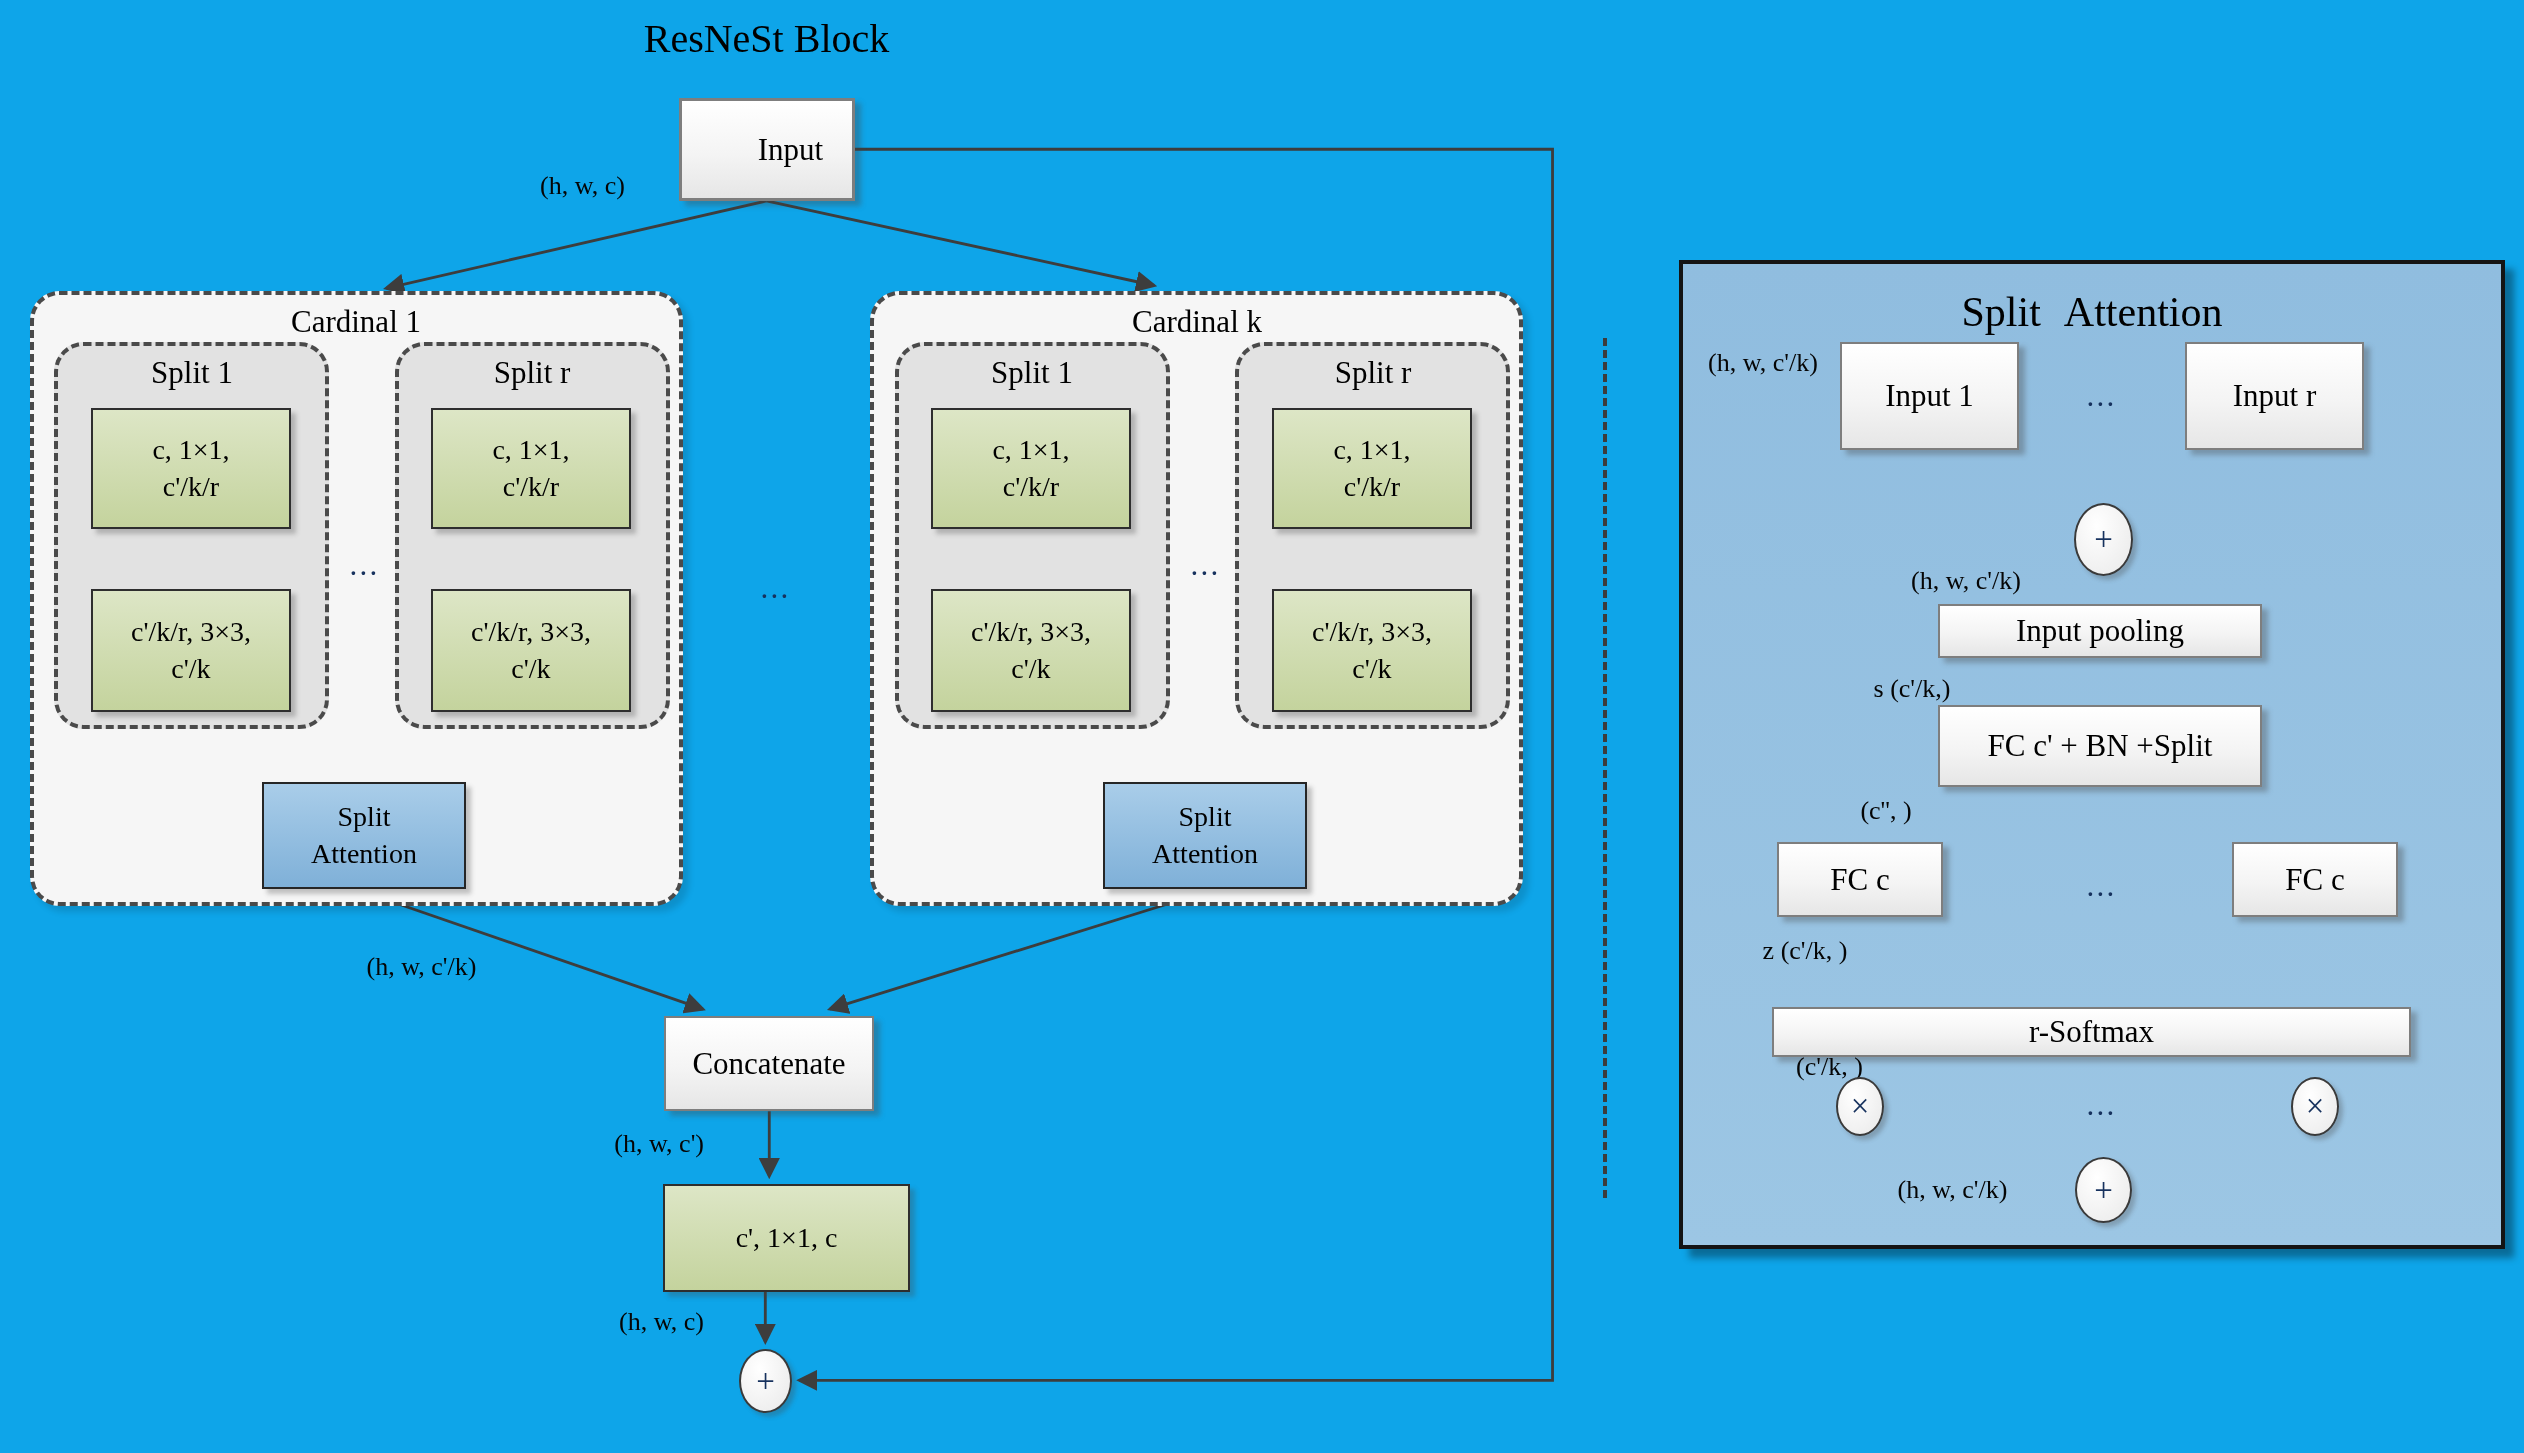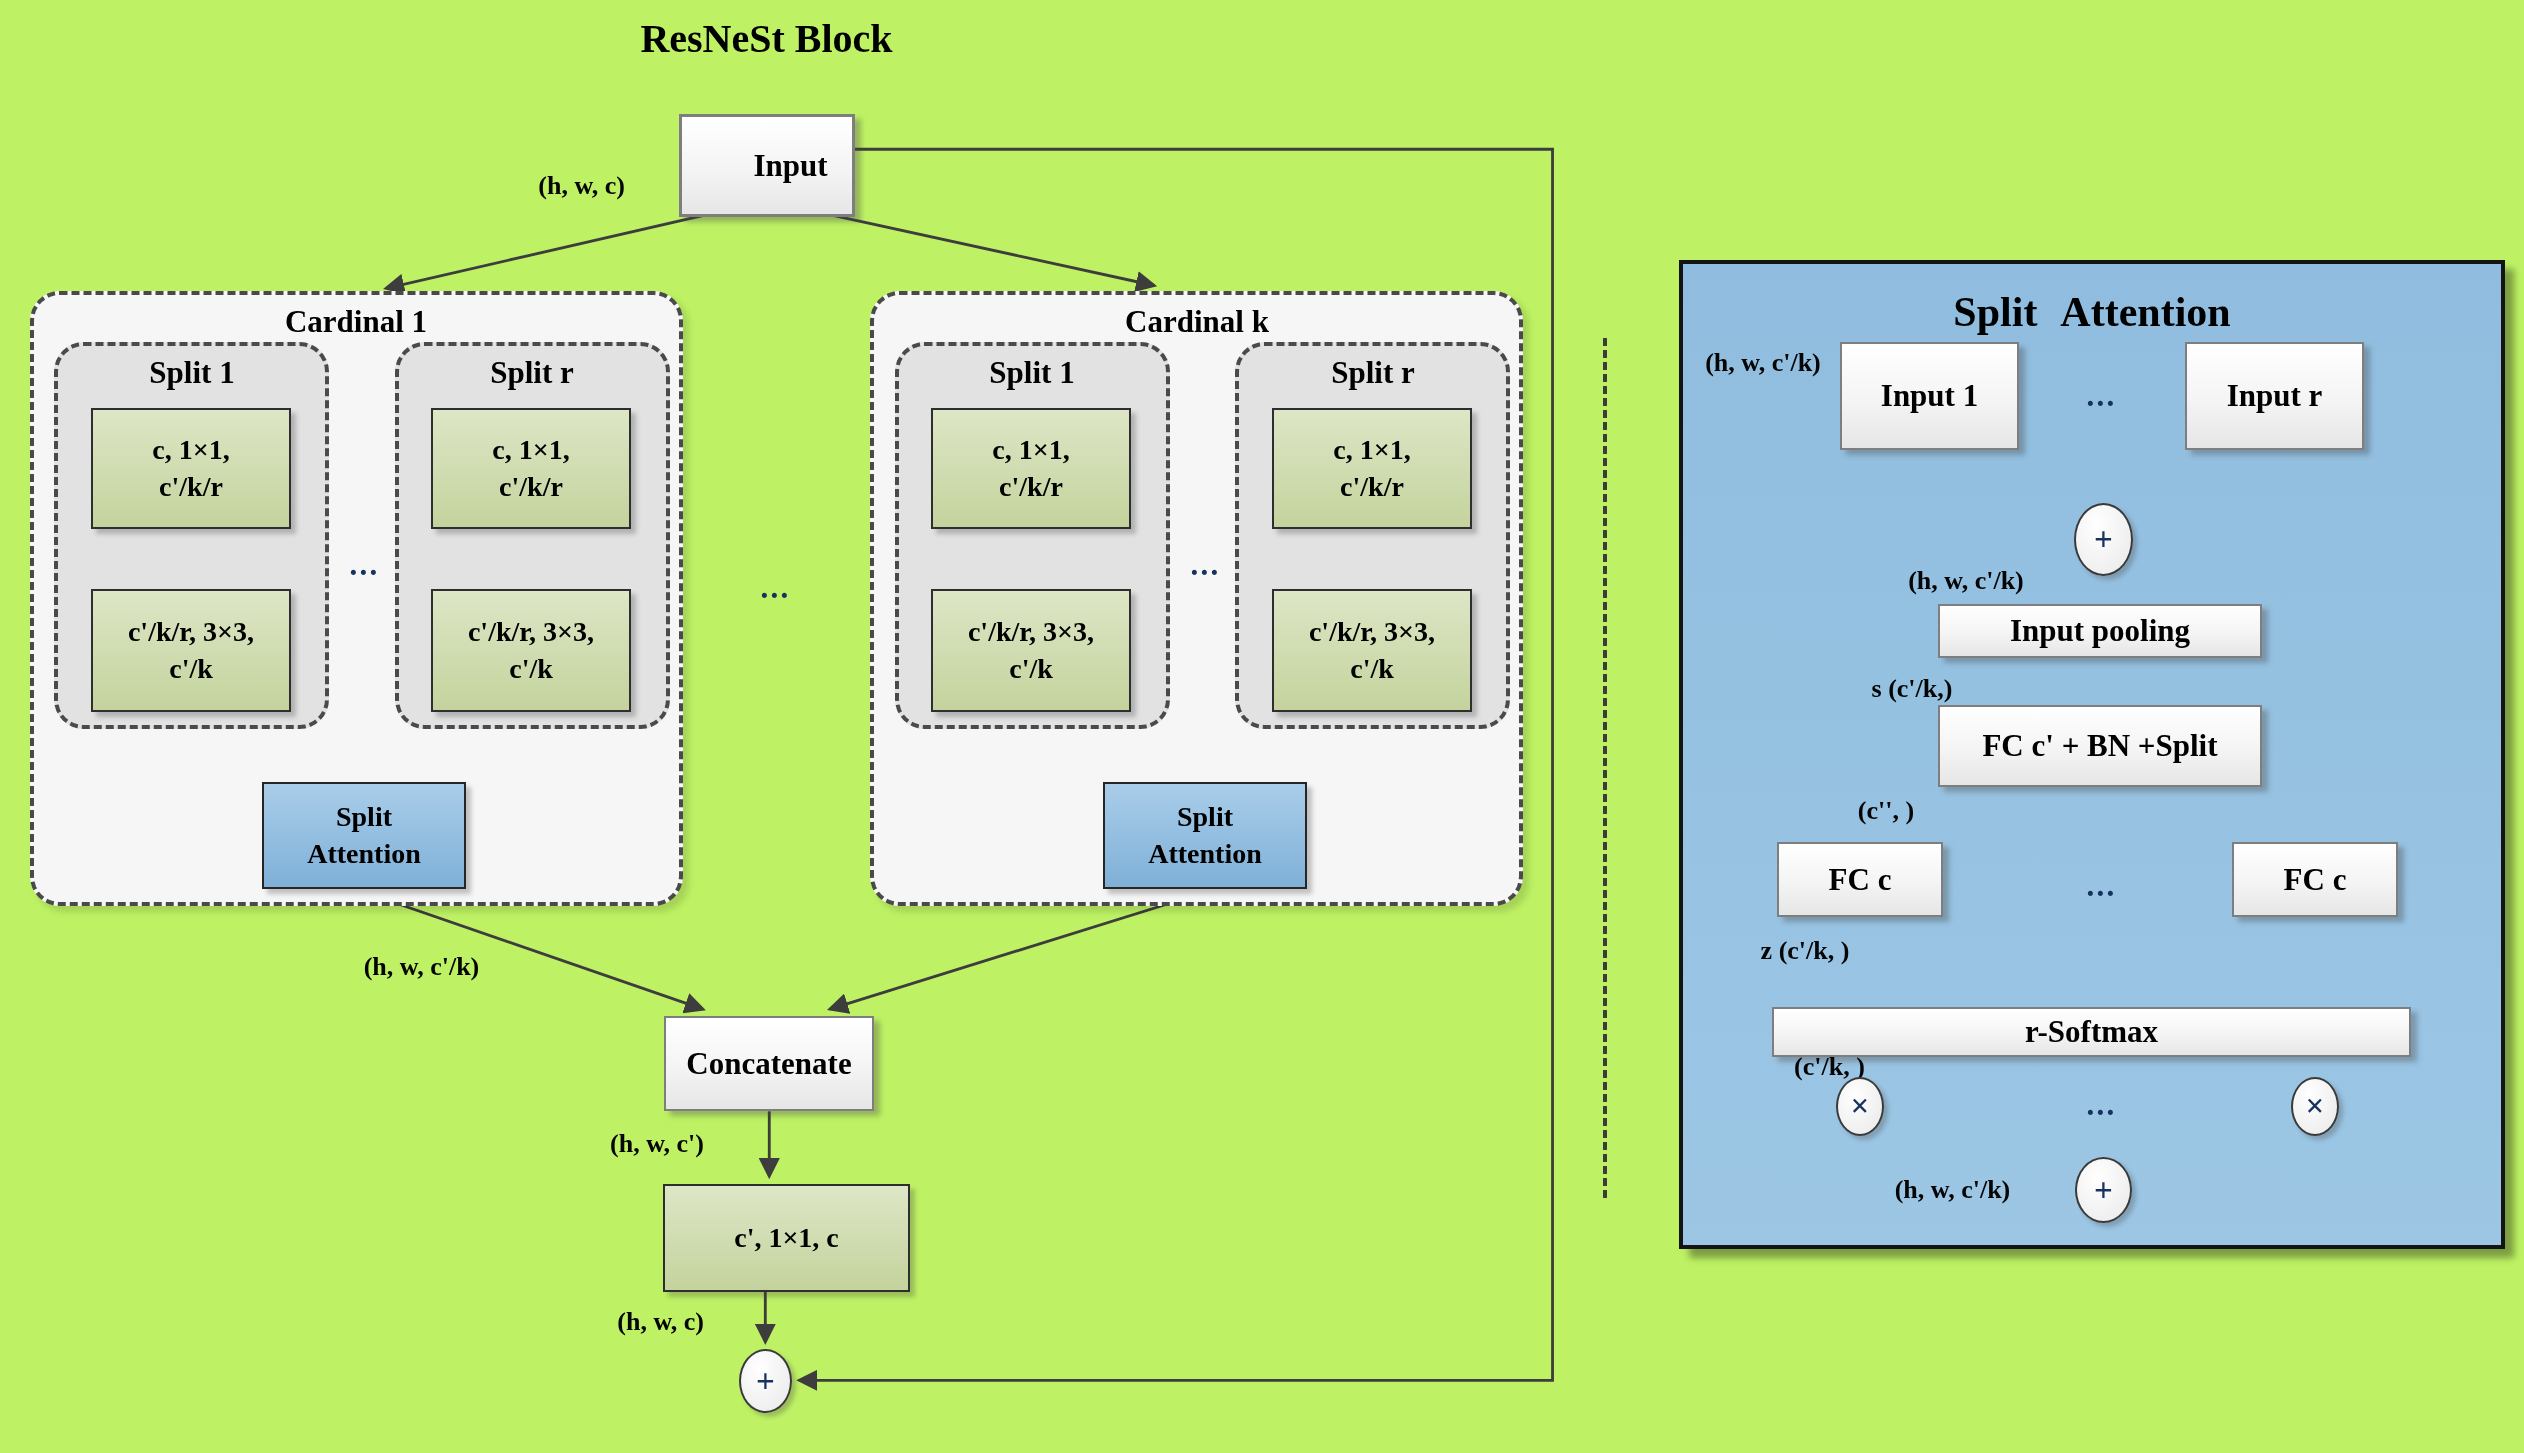--- a/index.html
+++ b/index.html
@@ -1,17 +1,17 @@
 <!DOCTYPE html>
 <html style="font-size:9px"><head>
 <meta charset="utf-8">
 <style>
   html,body{margin:0;padding:0;background:#ffffff;}
-  #stage{position:relative;width:2525px;height:1453px;background:#bef264;overflow:hidden;
-         font-family:"Liberation Serif","DejaVu Serif",serif;font-weight:bold;color:#000;}
+  #stage{position:relative;width:2525px;height:1453px;background:#0ea5e9;overflow:hidden;
+         font-family:"Liberation Serif","DejaVu Serif",serif;font-weight:normal;color:#000;}
   .abs{position:absolute;box-sizing:border-box;}
   .ctr{display:flex;align-items:center;justify-content:center;text-align:center;}
   .pre{white-space:pre-line;}
   .box-white{background:linear-gradient(180deg,#ffffff 0%,#f4f4f4 55%,#e6e6e6 100%);
              border:2.8px solid #7e7e7e;box-shadow:5.7px 5.1px 5.1px rgba(70,70,70,.35);}
   .box-green{background:linear-gradient(180deg,#dde6c6 0%,#c4d39d 100%);
              border:2.3px solid #2e2e2e;box-shadow:5.1px 4.5px 4.5px rgba(70,70,70,.30);}
   .box-blue{background:linear-gradient(180deg,#a9cde9 0%,#7fb0d8 100%);
             border:2.3px solid #262626;box-shadow:5.1px 4.5px 4.5px rgba(70,70,70,.30);}
   .dashed-box{border:4px dashed #4a4a4a;border-radius:29.5px;}
@@ -74,21 +74,21 @@
       <line x1="4078" y1="1617" x2="4078" y2="1712" marker-end="url(#arr)"></line>
       <line x1="3276" y1="1810" x2="3276" y2="1886" marker-end="url(#arr)"></line>
       <line x1="4078" y1="1810" x2="4078" y2="1886" marker-end="url(#arr)"></line>
       <line x1="3305" y1="1998" x2="3648" y2="2076" marker-end="url(#arr)"></line>
       <line x1="4049" y1="1998" x2="3762" y2="2076" marker-end="url(#arr)"></line>
     </g>
   </svg>
 
   <div class="abs ctr f-title" style="left:579px;top:12.5px;width:375px;height:51px;">ResNeSt Block</div>
 
-  <div class="abs ctr box-white f-head" style="left:679px;top:114px;width:176px;height:103px;border-width:3.4px;padding-left:47px;">Input</div>
+  <div class="abs ctr box-white f-head" style="left:679px;top:98px;width:176px;height:103px;border-width:3.4px;padding-left:47px;">Input</div>
 
   <div class="abs ctr lbl f-lbl" style="left:480px;top:170px;width:145px;height:31px;justify-content:flex-end;">(h, w, c)</div>
 
   <div class="abs dashed-box cardinal" style="left:29.5px;top:291px;width:653px;height:615px;"></div>
   <div class="abs ctr f-head" style="left:143px;top:304px;width:426px;height:35px;">Cardinal 1</div>
 
   <div class="abs dashed-box split" style="left:54px;top:342px;width:275px;height:387px;"></div>
   <div class="abs ctr f-head" style="left:94px;top:356px;width:196px;height:34px;">Split 1</div>
   <div class="abs ctr box-green f-box pre" style="left:91px;top:408px;width:200px;height:121px;">c, 1×1,
 c'/k/r</div>

